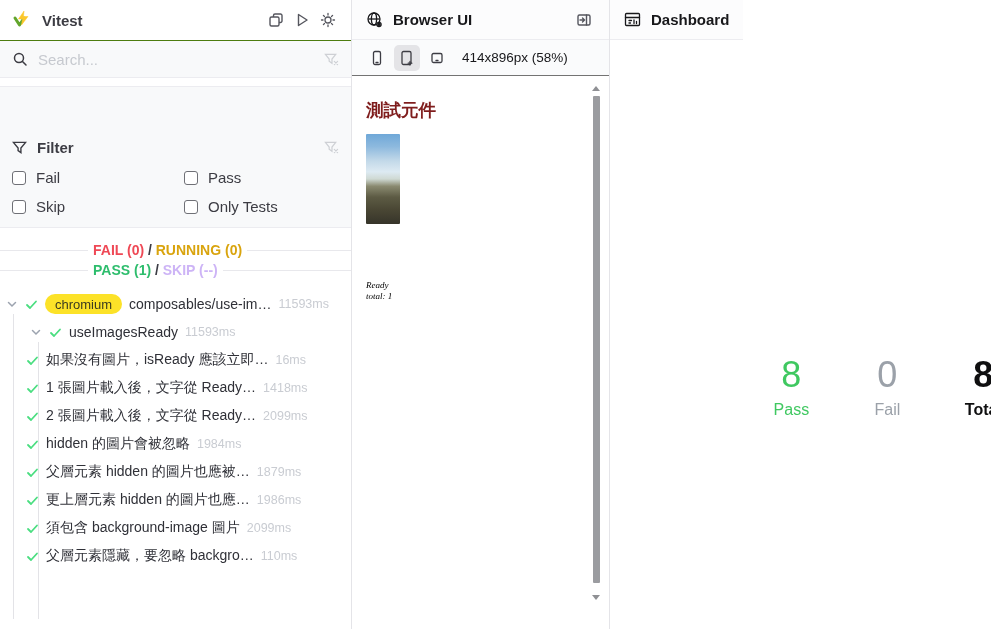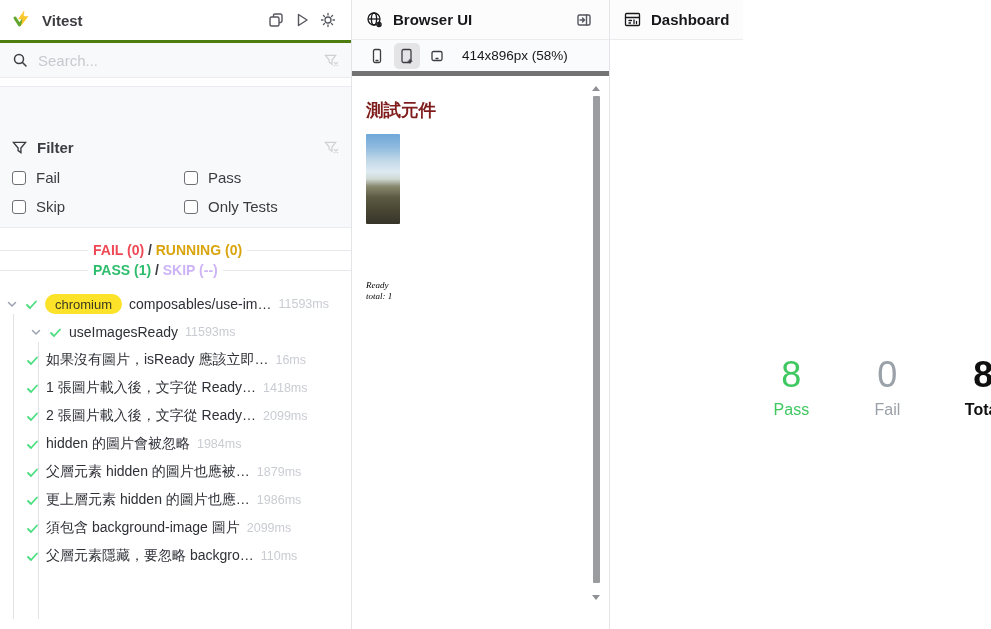--- a/index.html
+++ b/index.html
@@ -16,21 +16,21 @@
   svg { display:block; }
 
   
   .left { width:352px; flex:none; border-right:1px solid #e4e4e8; display:flex;
     flex-direction:column; background:#fff; }
   .left-header { height:40px; display:flex; align-items:center; padding:0 12px;
     gap:8px; flex:none; }
   .left-title { font-size:15px; font-weight:600; color:#3c3c43; flex:none; }
   .left-actions { margin-left:auto; display:flex; gap:4px; }
 
-  .search-row { height:38px; background:#f8f9fa; border-top:3px solid #4d7c0f;
+  .search-row { height:38px; background:#f8f9fa; border-top:1px solid #4d7c0f;
     border-bottom:1px solid #ececf0; display:flex; align-items:center;
     padding:16px 12px; gap:10px; flex:none; }
   .search-row input { flex:1; border:none; background:transparent; outline:none;
     font-size:15px; color:#3c3c43; font-family:inherit; }
   .search-row input::placeholder { color:#c6c9cf; }
   .faded { opacity:.45; }
 
   .filter-box { margin-top:8px; background:#f8f9fa; border-top:1px solid #ececf0;
     border-bottom:1px solid #ececf0; padding:8px 12px 12px; flex:none; }
   .filter-head { display:flex; align-items:center; gap:10px; height:24px;margin-top:40px; }
@@ -61,21 +61,21 @@
     text-overflow:ellipsis; }
   .trow .time { font-size:12.5px; color:#c9ccd2; flex:none; }
   .indent-0 { padding-left:6px; } .indent-1 { padding-left:30px; }
   .indent-2 { padding-left:26px; }
   .badge { background:#fce228; color:#3a3a20; font-size:13px; font-weight:400;
     padding:2.5px 10px; border-radius:999px; flex:none; }
 
   
   .middle { width:258px; flex:none; border-right:1px solid #e4e4e8; display:flex;
     flex-direction:column; position:relative; background:#fff; }
-  .mid-toolbar { height:36px; background:#fafbfc; border-bottom:5px solid #737373;
+  .mid-toolbar { height:36px; background:#fafbfc; border-bottom:1px solid #737373;
     display:flex; align-items:center; gap:4px; padding:0 12px; flex:none; }
   .dev-btn { width:26px; height:26px; border:none; border-radius:5px;
     background:transparent; display:flex; align-items:center; justify-content:center;
     cursor:pointer; color:#3c3c43; }
   .dev-btn.active { background:#e4e4e7; }
   .viewport-label { font-size:13.5px; font-weight:500; color:#18181b; margin-left:8px; }
 
   .mid-content { flex:1; padding:16px 14px; position:relative; }
   .page-heading { font-size:17.5px; font-weight:700; color:#7f1d1d;
     margin-top:6px; }

